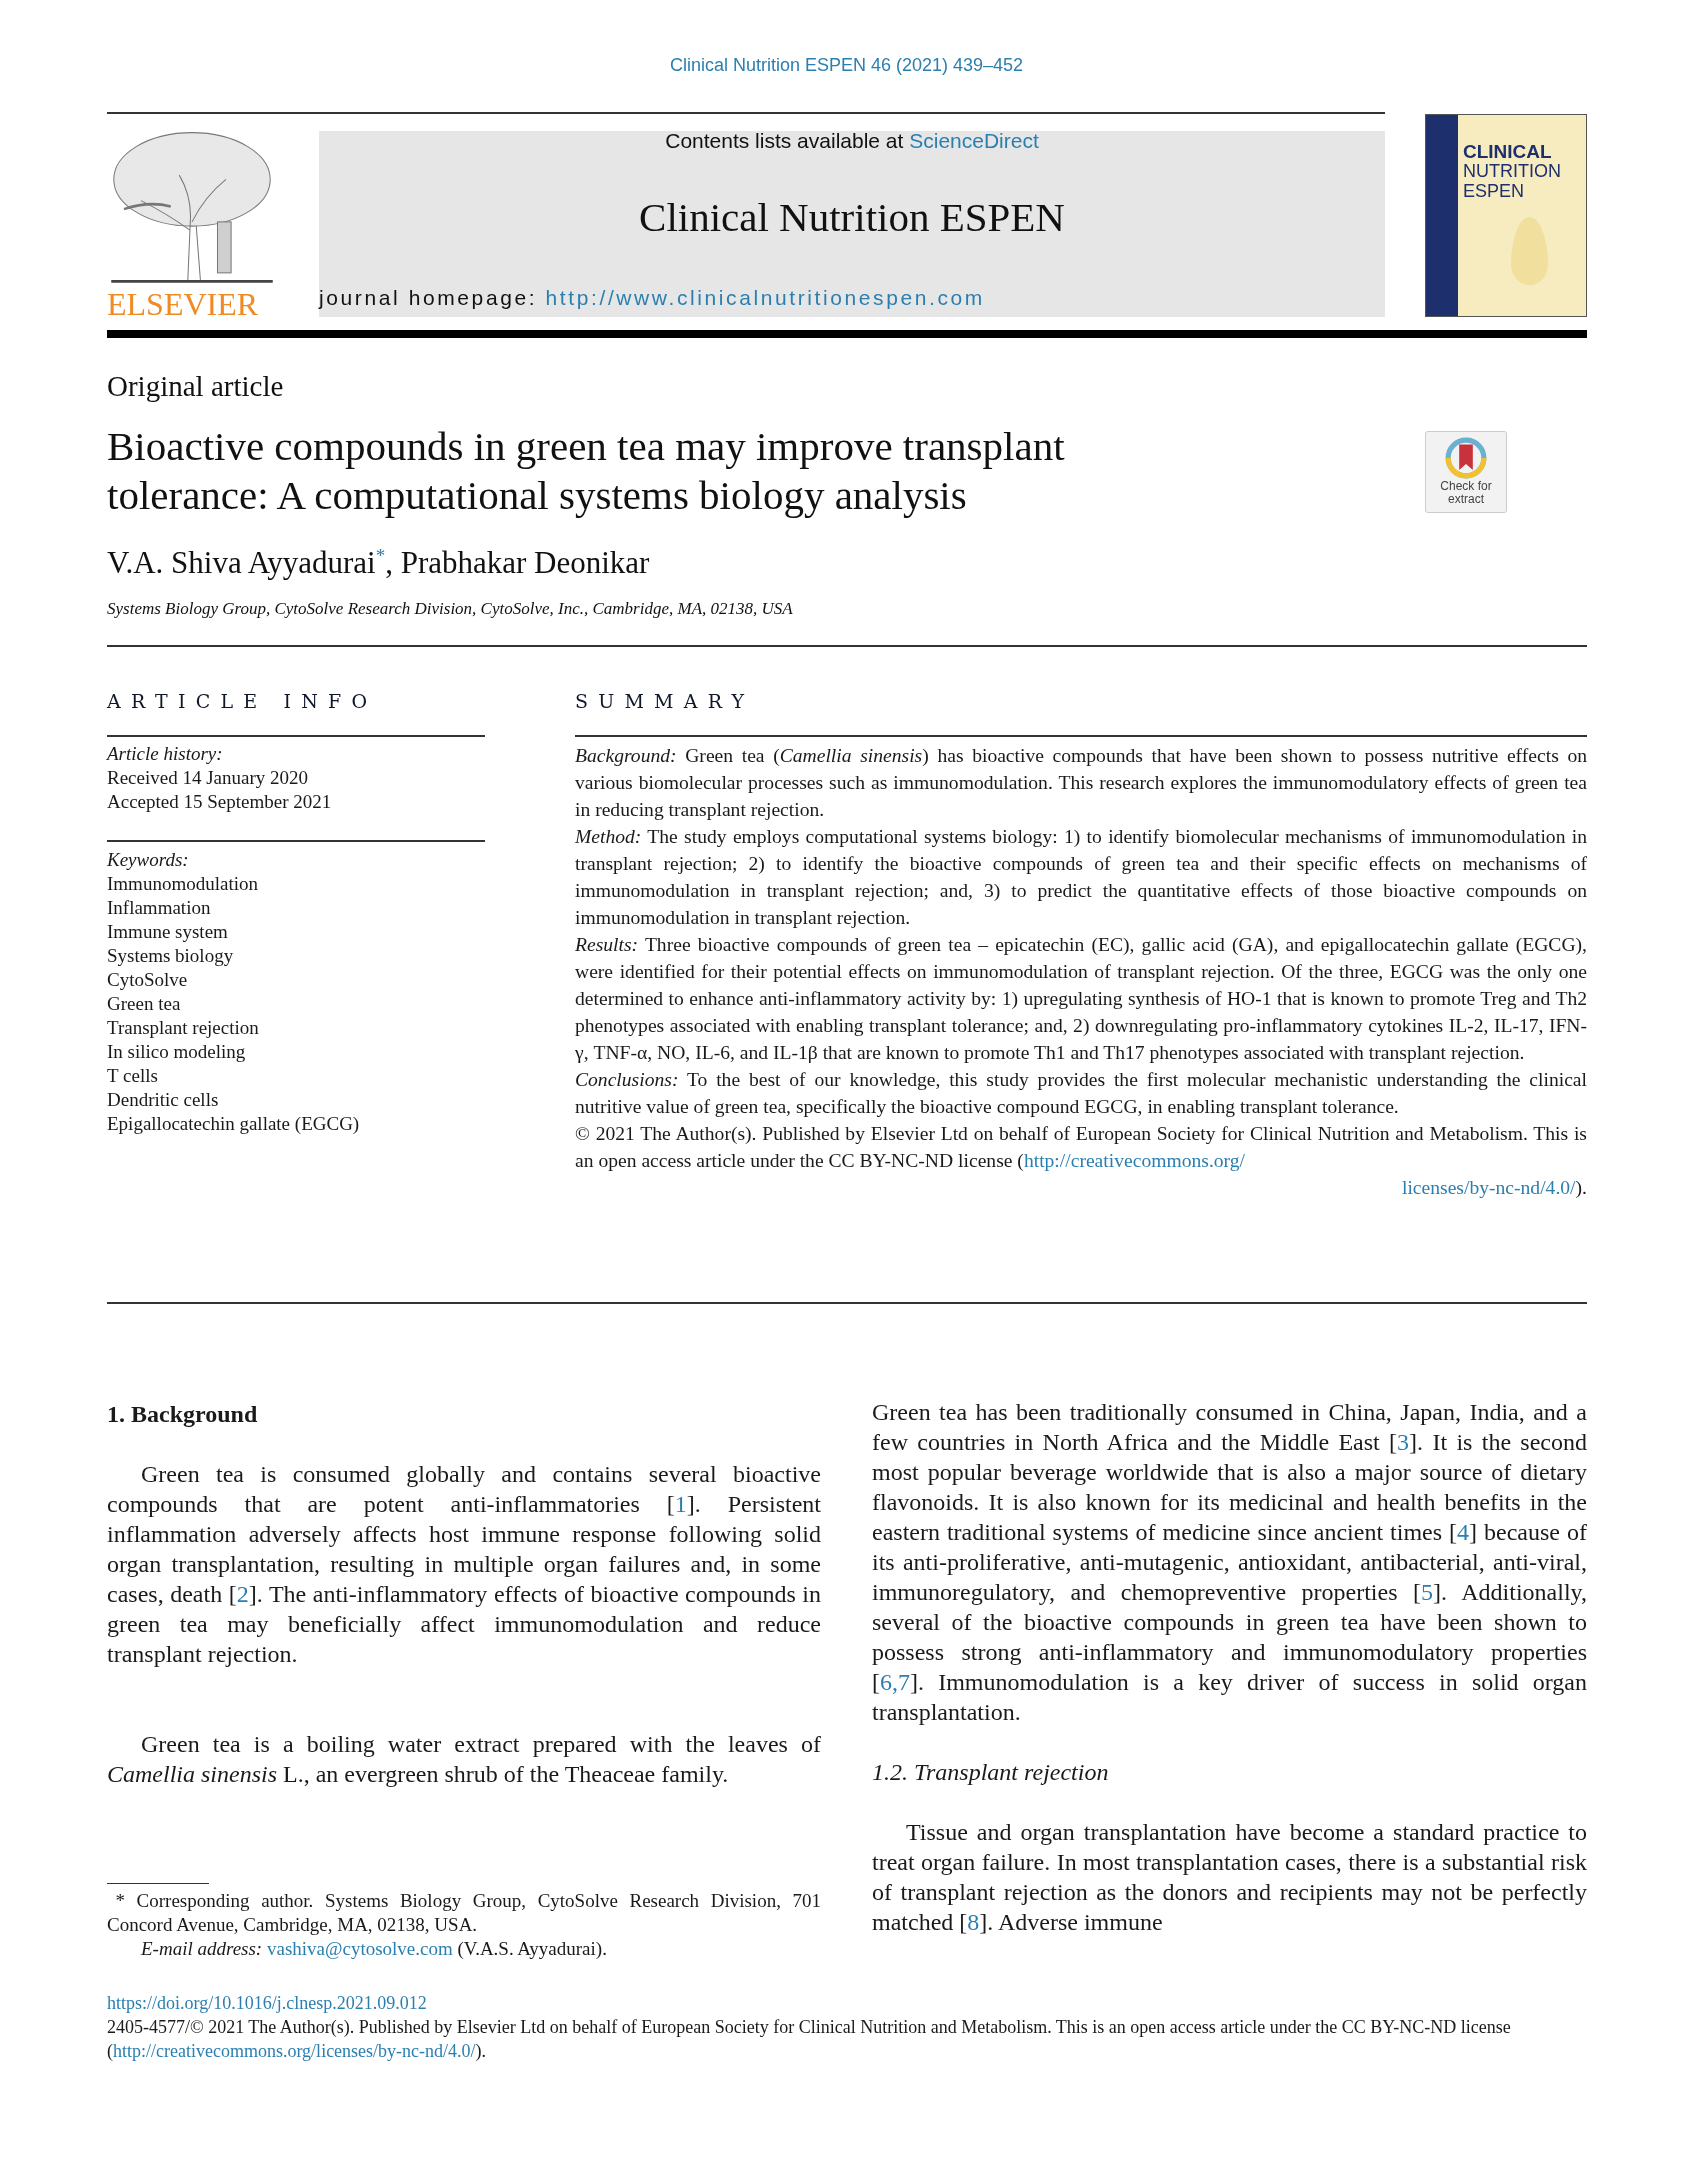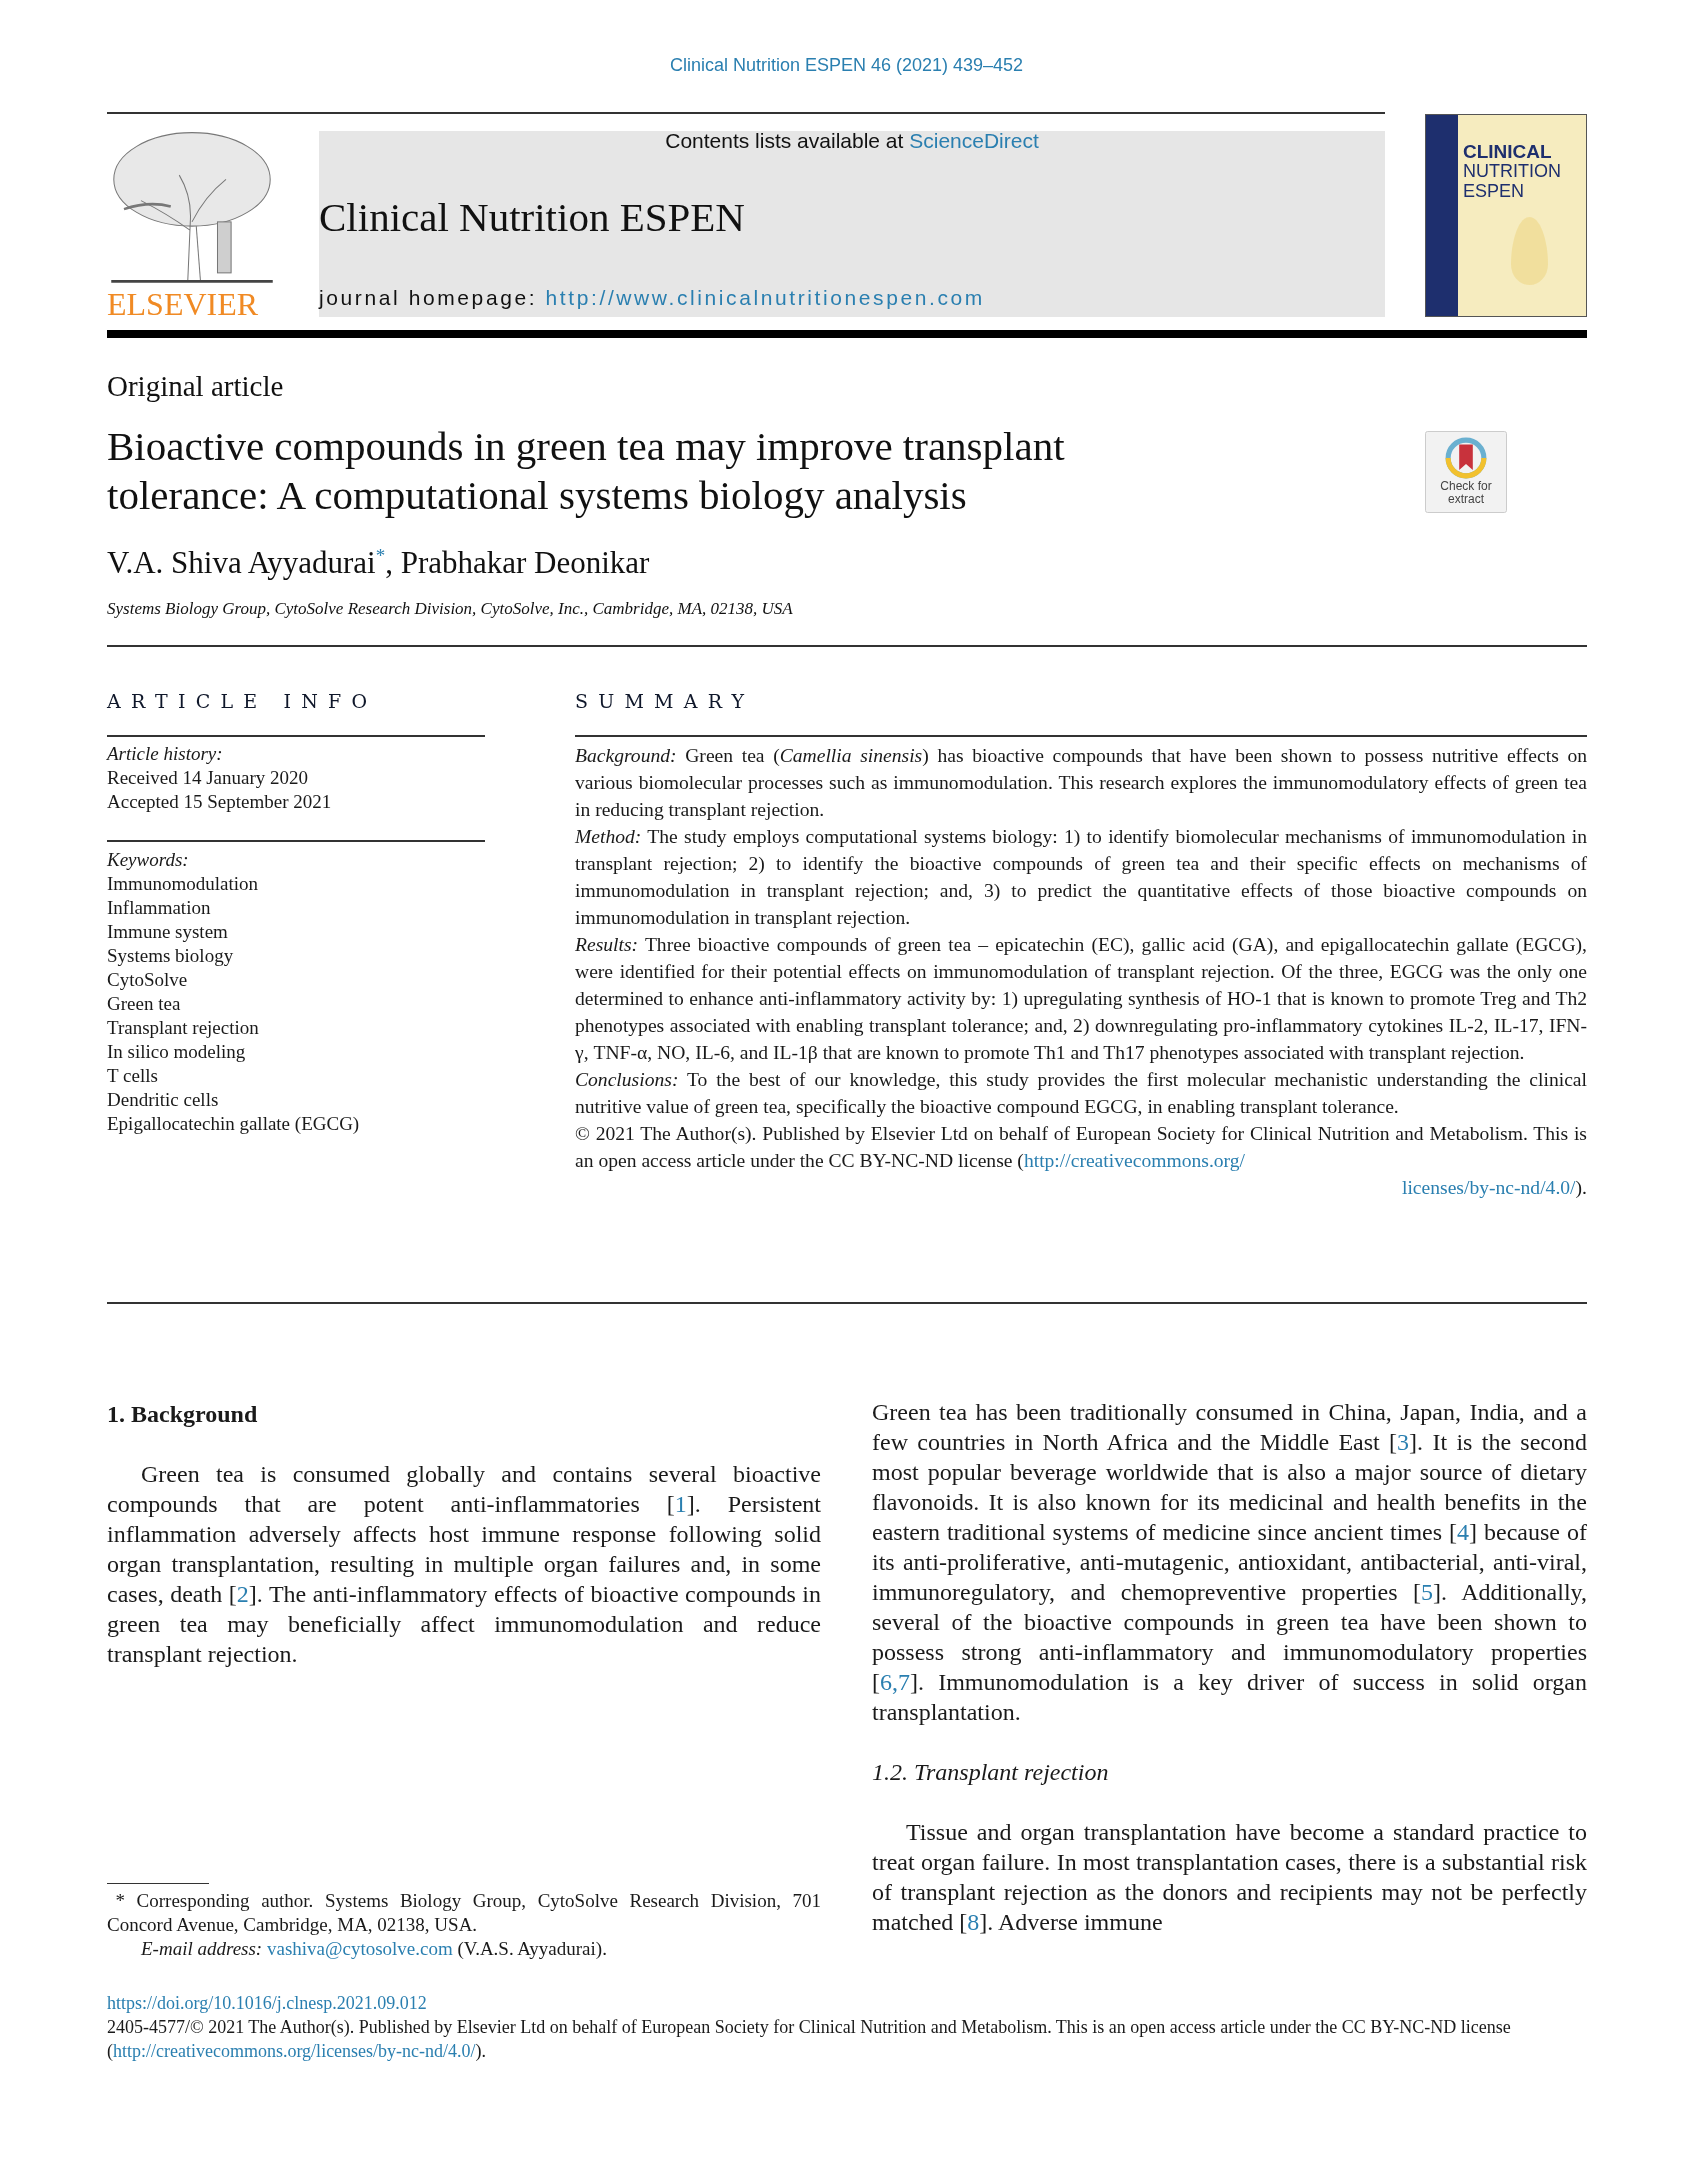--- a/index.html
+++ b/index.html
@@ -9,21 +9,21 @@
   a, .link { color:#2a7fb0; text-decoration:none; }
 
   #journal-ref { left:0; width:1693px; top:55px; text-align:center; font-size:18px; font-family:"Liberation Sans","DejaVu Sans",sans-serif; color:#2a7fb0; }
   #top-rule { left:107px; width:1278px; top:112px; height:1.7px; background:#333; }
 
   #elsevier-logo { left:107px; top:128px; width:170px; height:194px; }
   #elsevier-word { left:107px; top:286px; width:170px; text-align:left; font-size:32px; color:#f08a24; letter-spacing:0px; font-family:"Liberation Serif",serif; }
 
   #banner { left:319px; top:131px; width:1066px; height:186px; background:#e6e6e6; }
   #contents-line { left:319px; width:1066px; top:129px; text-align:center; font-size:21px; font-family:"Liberation Sans","DejaVu Sans",sans-serif; color:#111; }
-  #journal-title { left:319px; width:1066px; top:193px; font-size:41px; color:#111; }
+  #journal-title { left:319px; width:1066px; top:193px; text-align:center; font-size:41px; color:#111; }
   #homepage-line { left:319px; width:1066px; top:286px; text-align:left; font-size:21px; letter-spacing:2.6px; font-family:"Liberation Sans","DejaVu Sans",sans-serif; color:#111; }
 
   #cover { left:1425px; top:114px; width:162px; height:203px; background:#f6ecbf; border:0.9px solid #555; box-sizing:border-box; overflow:hidden; }
   #cover .spine { position:absolute; left:0; top:0; width:32px; height:100%; background:#1e2f6e; }
   #cover .c1 { position:absolute; left:37px; top:25.6px; font-family:"Liberation Sans",sans-serif; font-weight:bold; font-size:19px; color:#1e2f6e; }
   #cover .c2 { position:absolute; left:37px; top:46px; font-family:"Liberation Sans",sans-serif; font-size:18px; color:#1e2f6e; }
   #cover .c3 { position:absolute; left:37px; top:66px; font-family:"Liberation Sans",sans-serif; font-size:18px; color:#1e2f6e; }
   #cover .drop { position:absolute; left:85px; top:102px; width:37px; height:68px; background:#f0dc95; border-radius:50% 50% 50% 50% / 70% 70% 30% 30%; opacity:.8; }
 
   #thick-rule { left:107px; top:330px; width:1480px; height:7.7px; background:#000; }
@@ -161,20 +161,21 @@
 </div>
 
 <div id="rule-2" class="abs"></div>
 
 <div id="col-left" class="abs body">
   <p class="sec-head">1.  Background</p>
   <p style="height:30px"></p>
   <p class="indent"><span>Green tea is consumed globally and contains several bioactive compounds that are potent anti-inflammatories [</span><span class="link">1</span><span>]. Persistent inflammation adversely affects host immune response following solid organ transplantation, resulting in multiple organ failures and, in some cases, death [</span><span class="link">2</span><span>]. The anti-inflammatory effects of bioactive compounds in green tea may beneficially affect immunomodulation and reduce transplant rejection.</span></p>
   <p style="height:30px"></p>
   <p style="height:30px"></p>
+  <p class="indent"><span>Green tea is a boiling water extract prepared with the leaves of </span><span class="it">Camellia sinensis</span><span> L., an evergreen shrub of the Theaceae family.</span></p>
 </div>
 
 <div id="fn-rule" class="abs"></div>
 <div id="footnote" class="abs">
   <p style="text-indent:8.5px">* Corresponding author. Systems Biology Group, CytoSolve Research Division, 701 Concord Avenue, Cambridge, MA, 02138, USA.</p>
   <p style="text-indent:34px"><span class="it">E-mail address: </span><span class="link">vashiva@cytosolve.com</span><span> (V.A.S. Ayyadurai).</span></p>
 </div>
 
 <div id="col-right" class="abs body">
   <p><span>Green tea has been traditionally consumed in China, Japan, India, and a few countries in North Africa and the Middle East [</span><span class="link">3</span><span>]. It is the second most popular beverage worldwide that is also a major source of dietary flavonoids. It is also known for its medicinal and health benefits in the eastern traditional systems of medicine since ancient times [</span><span class="link">4</span><span>] because of its anti-proliferative, anti-mutagenic, antioxidant, antibacterial, anti-viral, immunoregulatory, and chemopreventive properties [</span><span class="link">5</span><span>]. Additionally, several of the bioactive compounds in green tea have been shown to possess strong anti-inflammatory and immunomodulatory properties [</span><span class="link">6,7</span><span>]. Immunomodulation is a key driver of success in solid organ transplantation.</span></p>

